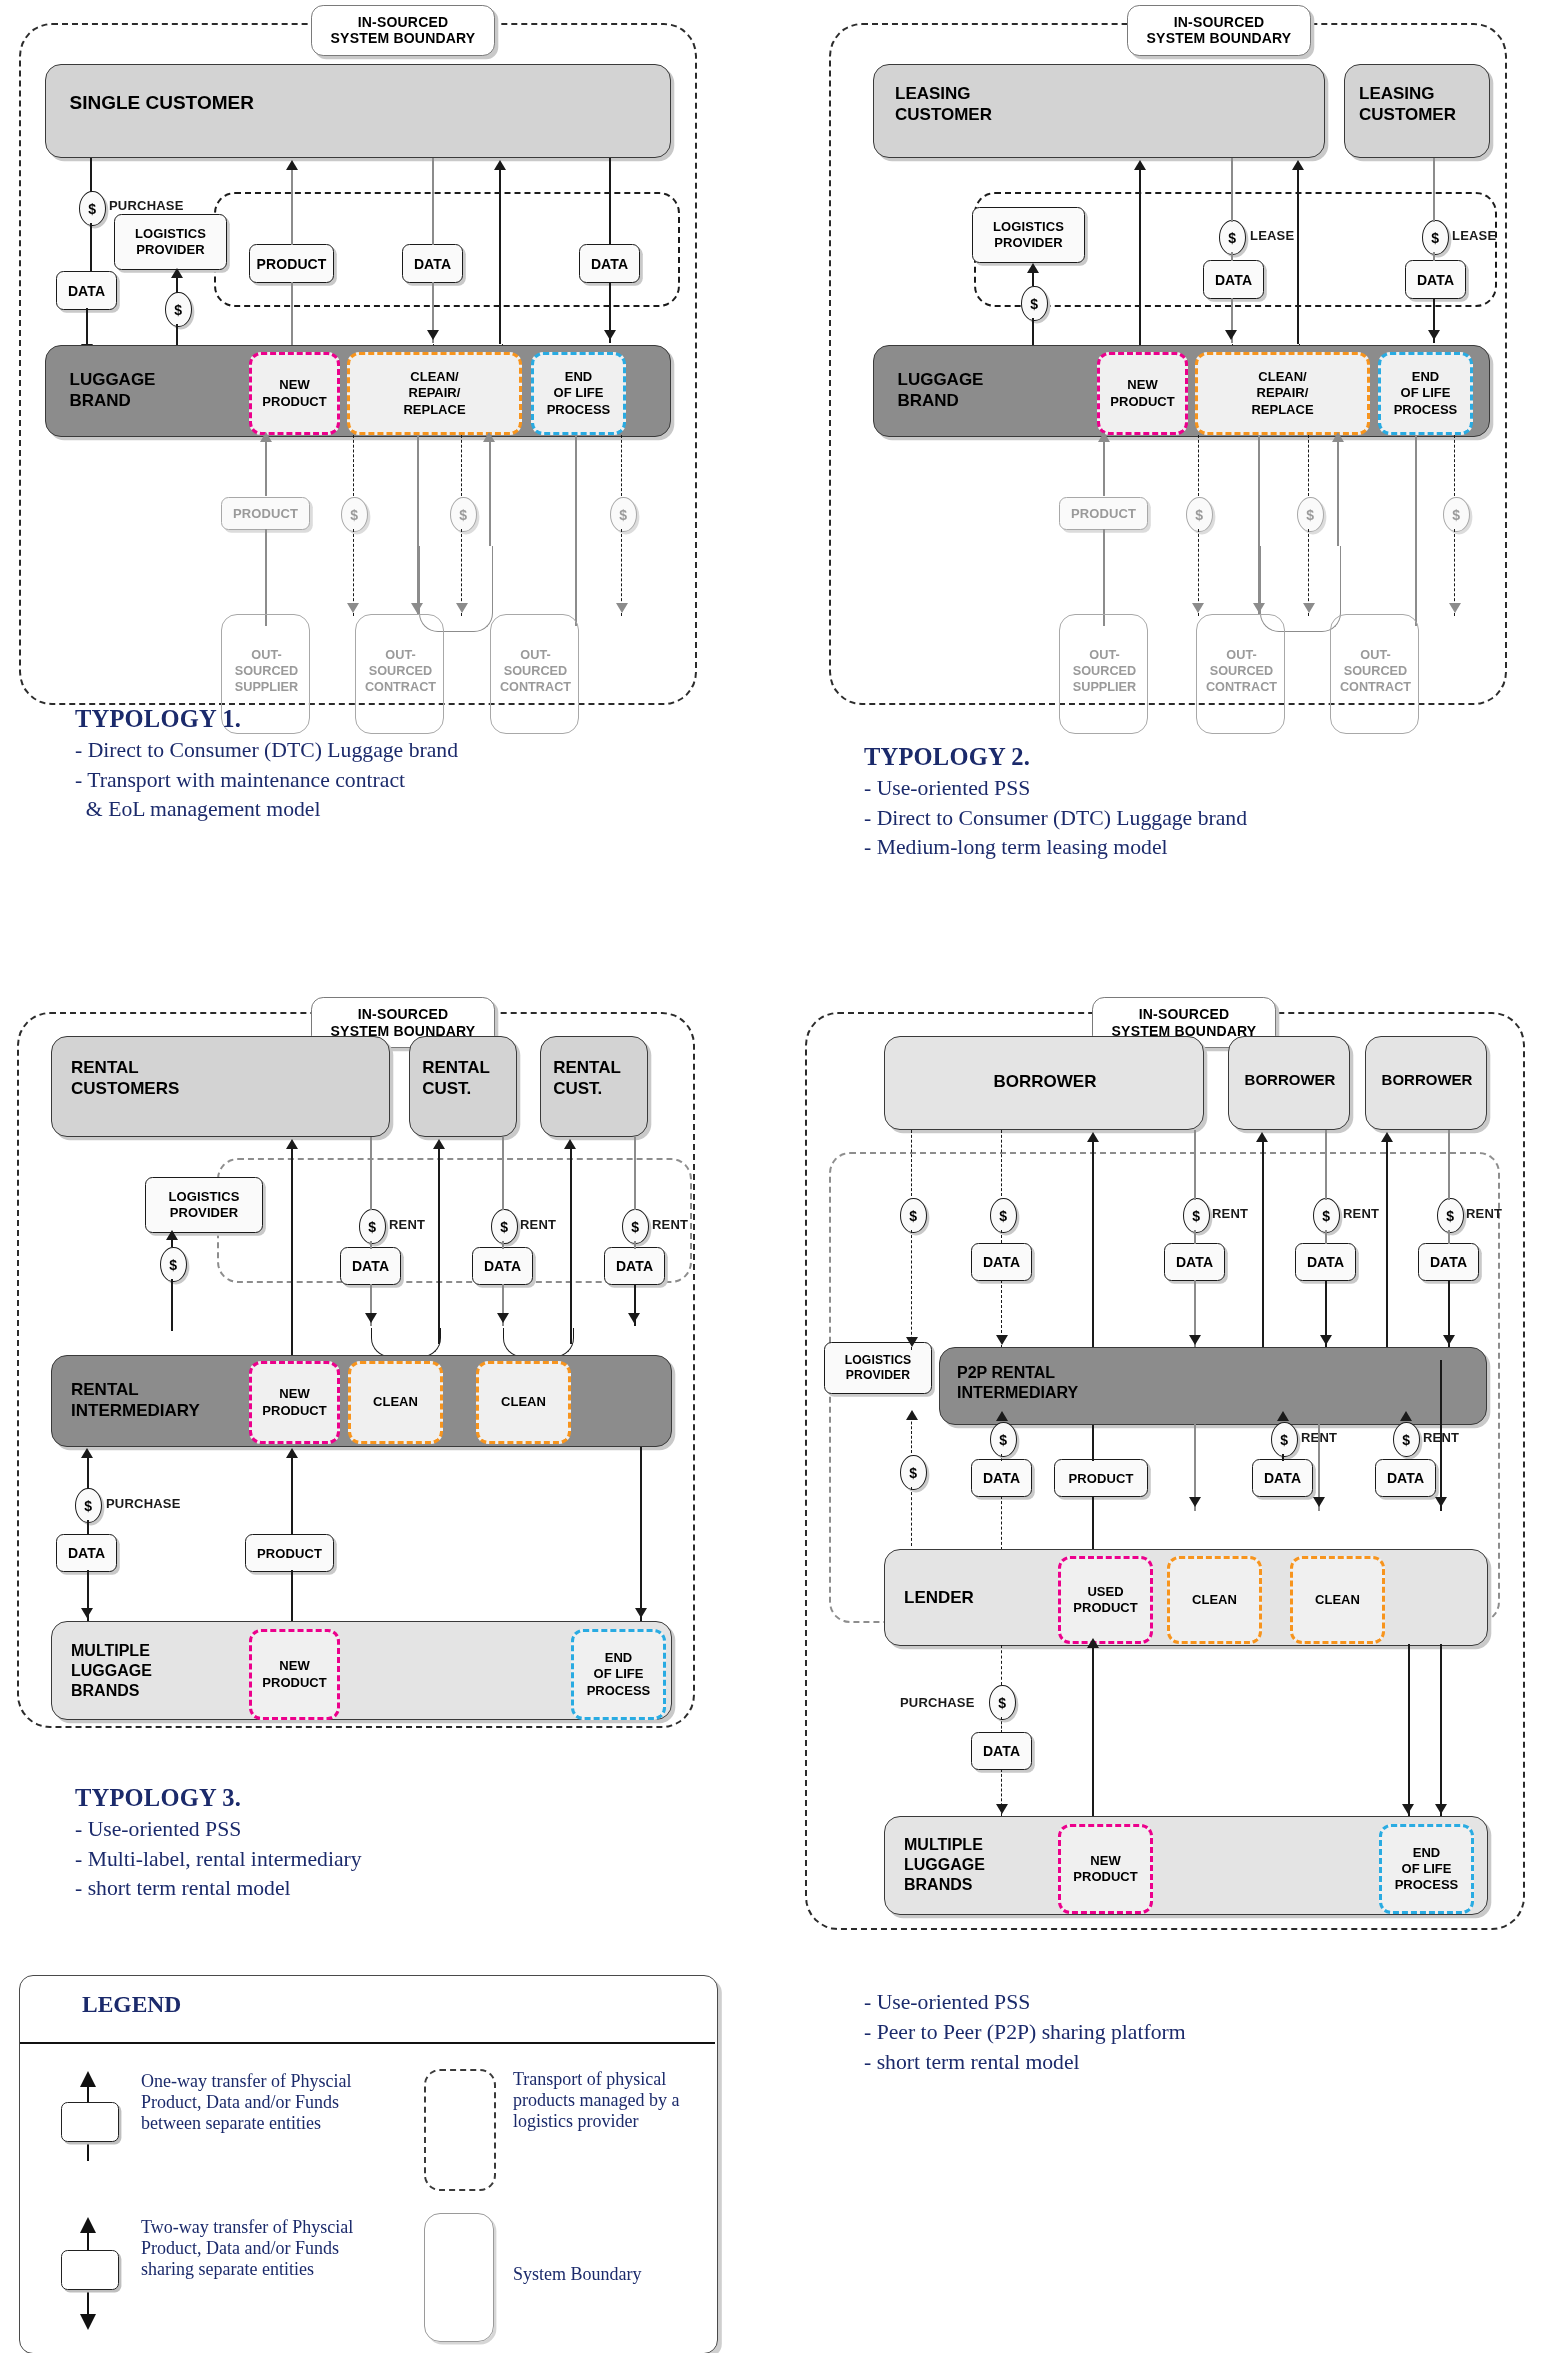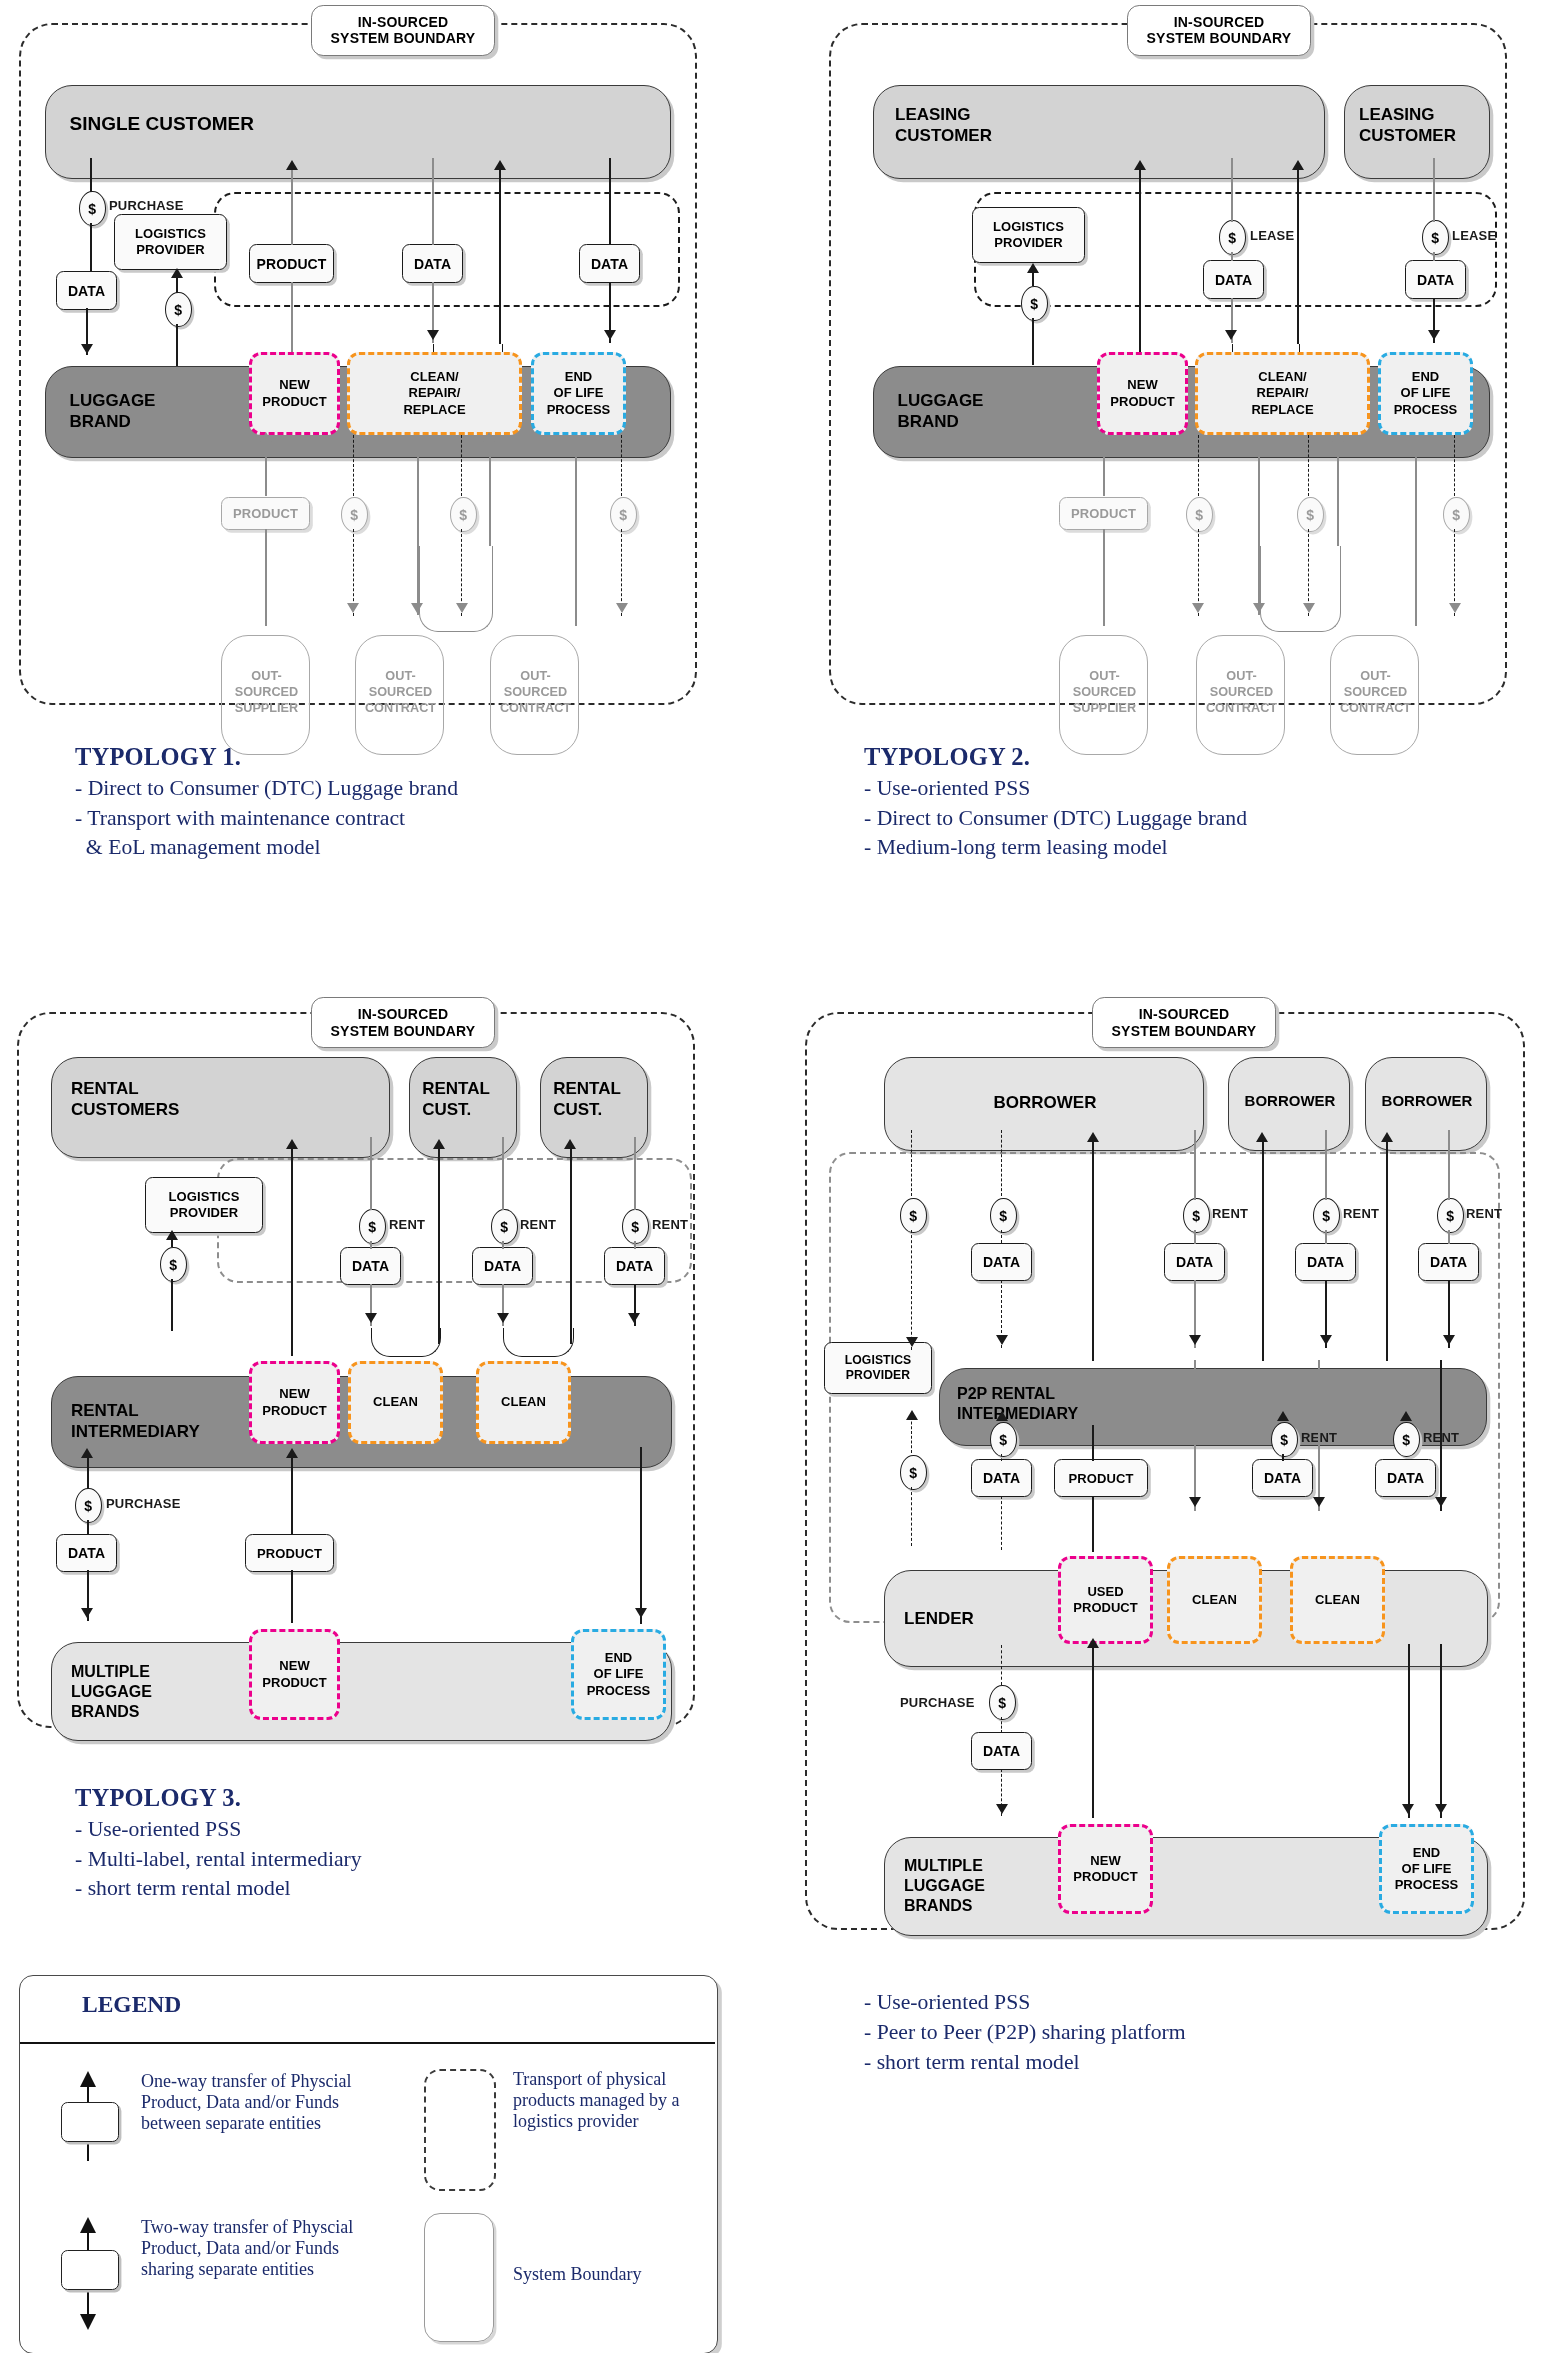--- a/index.html
+++ b/index.html
@@ -16,21 +16,21 @@
   .logibound.grey{border-color:#8d8d8d;}
 
   
   .bound-tag{background:#fff;border:1.9px solid #7a7a7a;border-radius:12.2px;
      box-shadow:3.3px 3.3px 0 0 #c9c9c9;
      display:flex;flex-direction:column;align-items:center;justify-content:center;
      font-weight:bold;letter-spacing:0.2px;line-height:1.15;}
   .bound-tag span{display:block;white-space:nowrap;}
 
   
-  .actor{border:1.9px solid #3a3a3a;border-radius:27px;box-shadow:3.3px 3.3px 0 0 #c9c9c9;margin-top:21px;}
+  .actor{border:1.9px solid #3a3a3a;border-radius:16px;box-shadow:3.3px 3.3px 0 0 #c9c9c9;}
   .actor.lgrey{background:#d3d3d3;}
   .actor.lgrey2{background:#e4e4e4;}
   .actor.dgrey{background:#8c8c8c;}
   .actor .alabel{position:absolute;font-weight:bold;line-height:1.25;white-space:pre-line;}
 
   
   .chip{position:absolute;background:#f0f0f0;border-radius:12.2px;
         display:flex;align-items:center;justify-content:center;text-align:center;
         font-weight:bold;line-height:1.25;white-space:pre-line;}
   .chip.pink{border:3.3px dashed #ec008c;}
@@ -191,21 +191,21 @@
   <span class="alabel" style="left:0;top:33px;width:89px;text-align:center;font-size:12.7px;color:#9a9a9a;">OUT-
 SOURCED
 CONTRACT</span>
 </div>
 <div class="abs actor" style="left:490px;top:614px;width:89px;height:120px;border-color:#a8a8a8;box-shadow:none;">
   <span class="alabel" style="left:0;top:33px;width:89px;text-align:center;font-size:12.7px;color:#9a9a9a;">OUT-
 SOURCED
 CONTRACT</span>
 </div>
 
-<div class="caption" style="left:75px;top:743px;width:678px;font-family:Liberation Serif, serif;">
+<div class="caption" style="left:75px;top:705px;width:678px;font-family:Liberation Serif, serif;">
   <h3>TYPOLOGY 1.</h3>
   <p>- Direct to Consumer (DTC) Luggage brand</p>
   <p>- Transport with maintenance contract</p>
   <p style="white-space:pre;">  &amp; EoL management model</p>
 </div>
 
 <div class="abs sysbound" style="left:829px;top:22.6px;width:678px;height:682px;"></div>
 
 <div class="abs bound-tag" style="left:1127px;top:4.7px;width:184px;height:51px;font-size:14px;">
   <span>IN-SOURCED</span>

